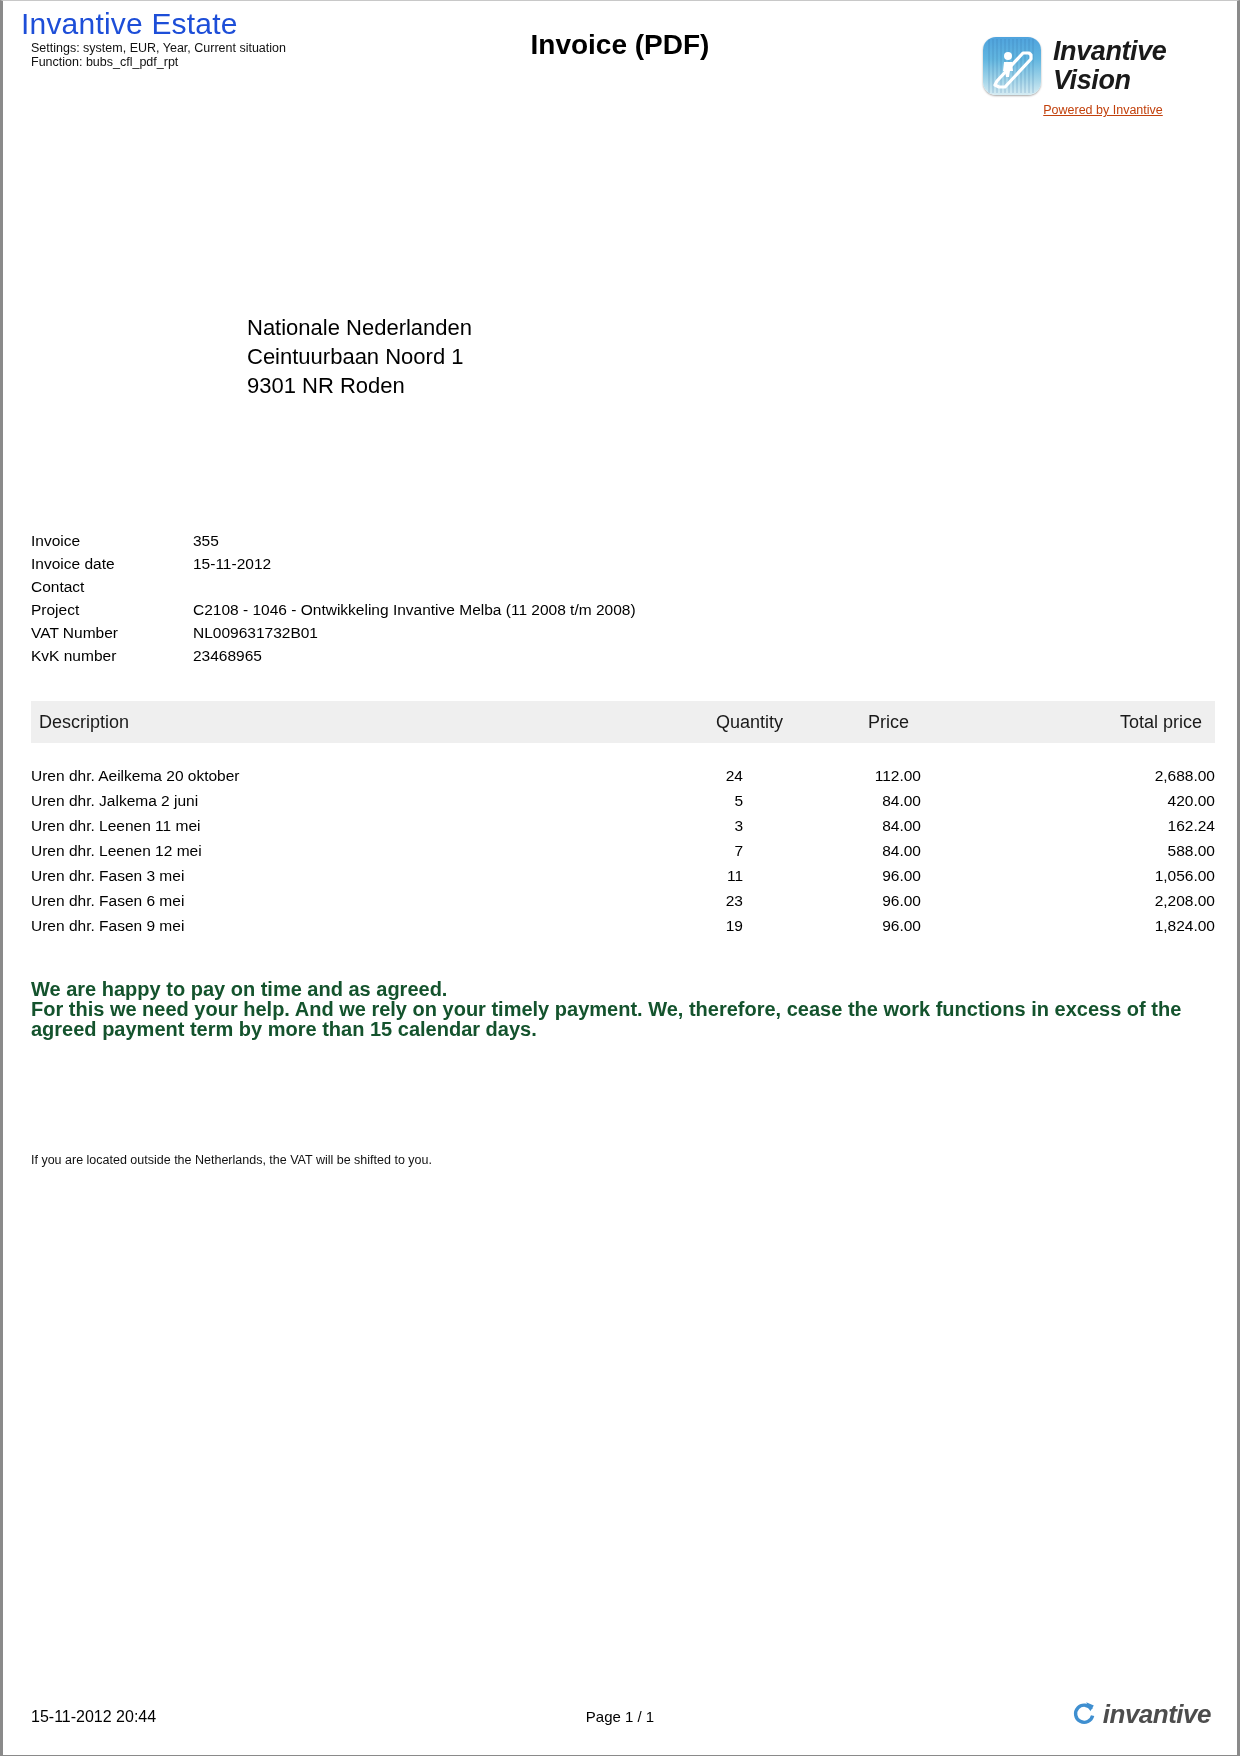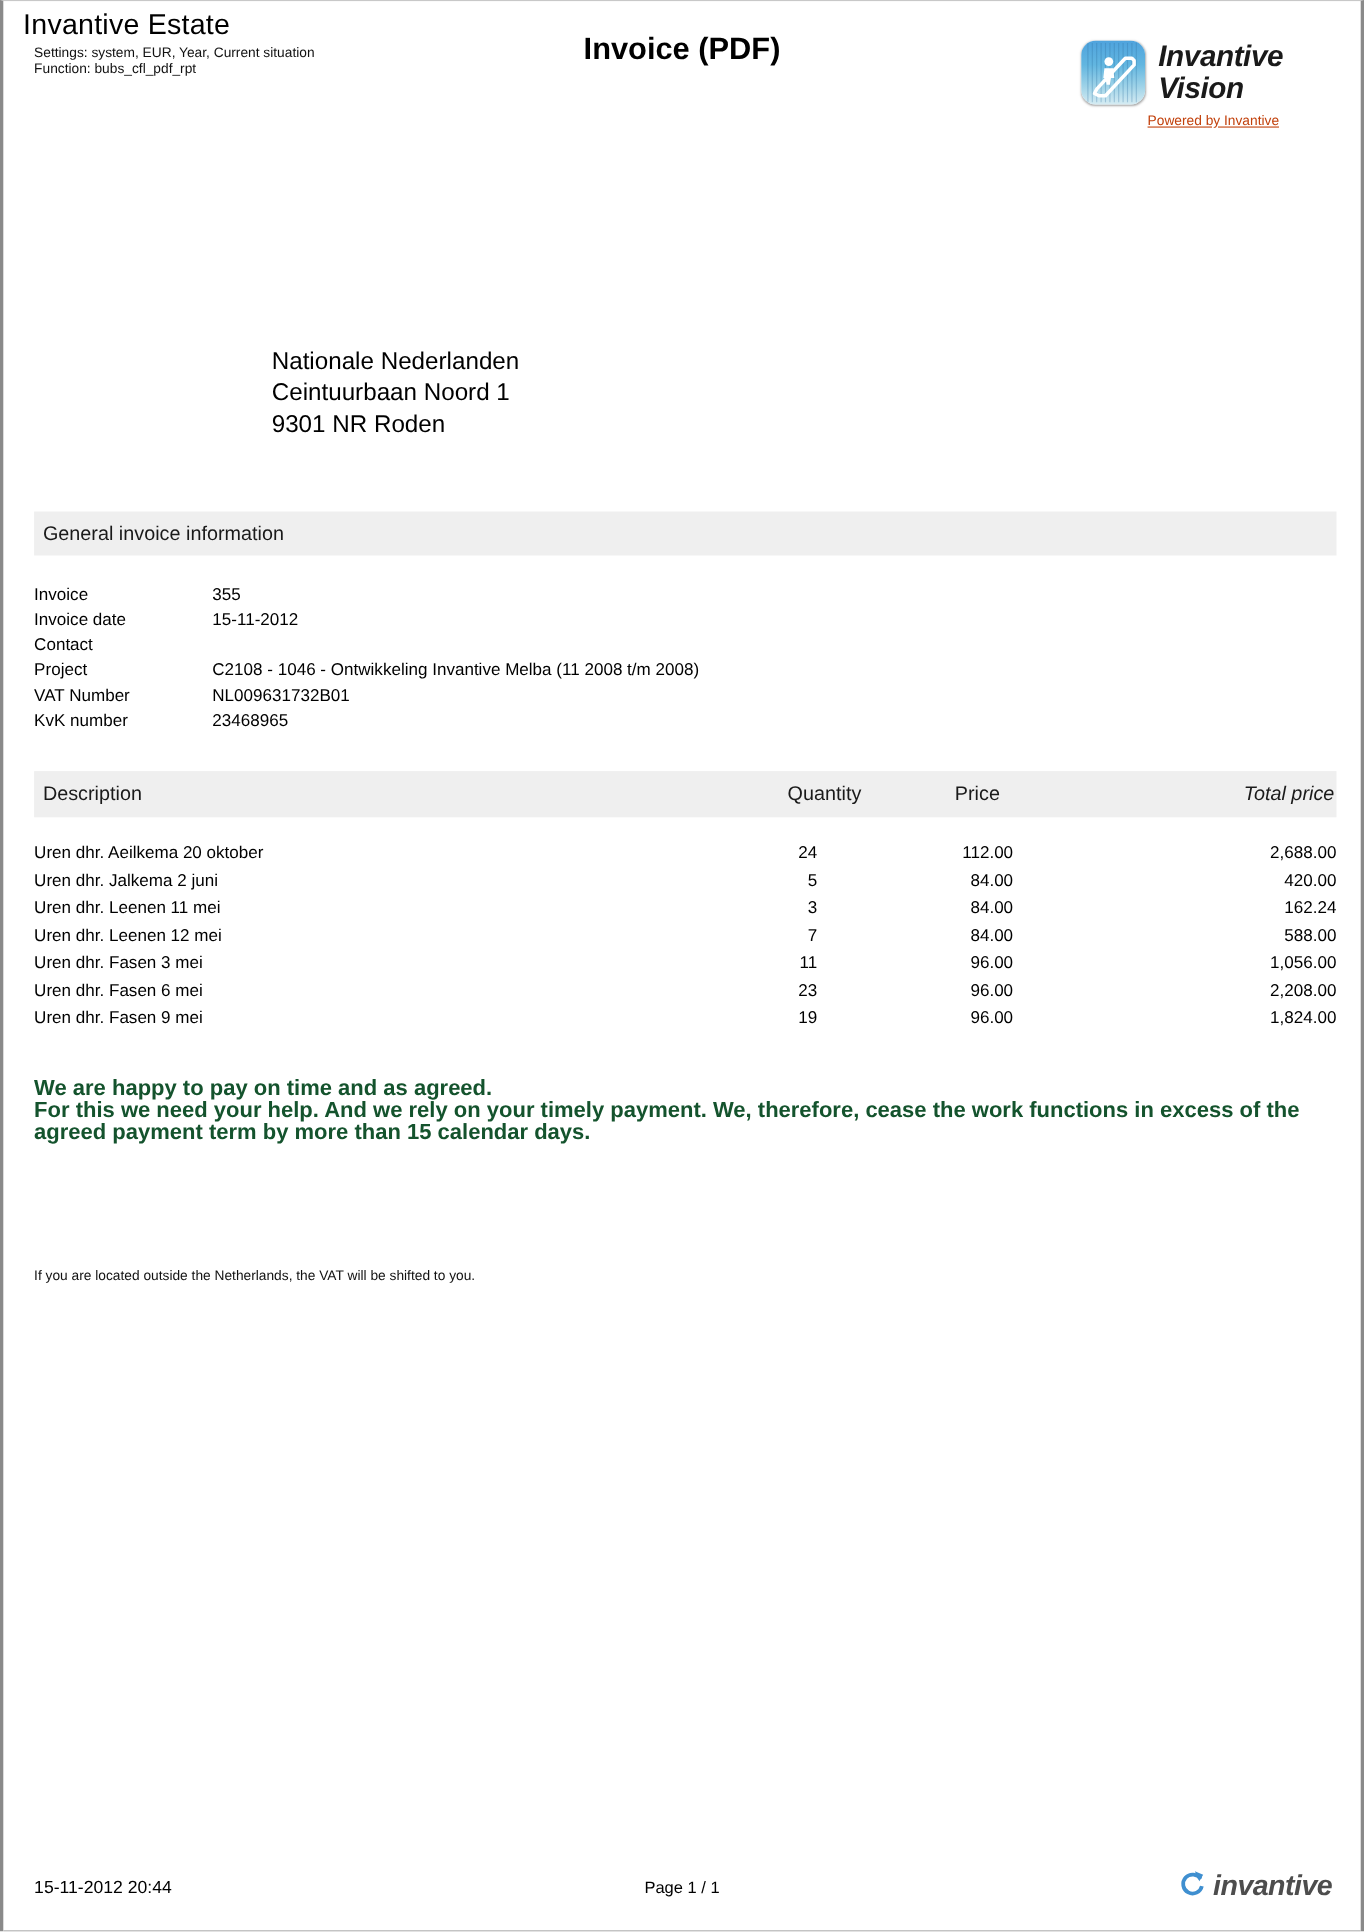--- a/index.html
+++ b/index.html
@@ -21,22 +21,22 @@
     border-right: 3px solid #8a8a8a;
     border-top: 1px solid #c8c8c8;
     overflow: hidden;
   }
 
   
   .estate-title {
     position: absolute;
     left: 18px;
     top: 6px;
-    font-size: 26px;
-    color: #000000;
+    font-size: 30px;
+    color: #1d4ed8;
     letter-spacing: 0.2px;
     white-space: nowrap;
   }
   .settings-line {
     position: absolute;
     left: 28px;
     top: 40px;
     font-size: 12.5px;
     color: #111111;
     white-space: nowrap;
@@ -123,21 +123,21 @@
     position: absolute;
     left: 8px;
     top: 50%;
     transform: translateY(-50%);
     font-size: 18px;
     color: #1a1a1a;
     white-space: nowrap;
   }
   .band-label.r-qty { left: auto; right: 432px; }
   .band-label.r-price { left: auto; right: 306px; }
-  .band-label.r-total { left: auto; right: 2px; font-style: italic; }
+  .band-label.r-total { left: auto; right: 13px; }
 
   
   .info {
     position: absolute;
     left: 28px;
     top: 528px;
     font-size: 15.5px;
     line-height: 23px;
     color: #000000;
   }
@@ -263,23 +263,20 @@
     </div>
   </div>
   <div class="powered-by">Powered by Invantive</div>
 
   <div class="address">
     <div>Nationale Nederlanden</div>
     <div>Ceintuurbaan Noord 1</div>
     <div>9301 NR Roden</div>
   </div>
 
-  <div class="band general">
-    <div class="band-label">General invoice information</div>
-  </div>
 
   <div class="info">
     <div class="info-row">
       <div class="info-key">Invoice</div>
       <div class="info-val">355</div>
     </div>
     <div class="info-row">
       <div class="info-key">Invoice date</div>
       <div class="info-val">15-11-2012</div>
     </div>

